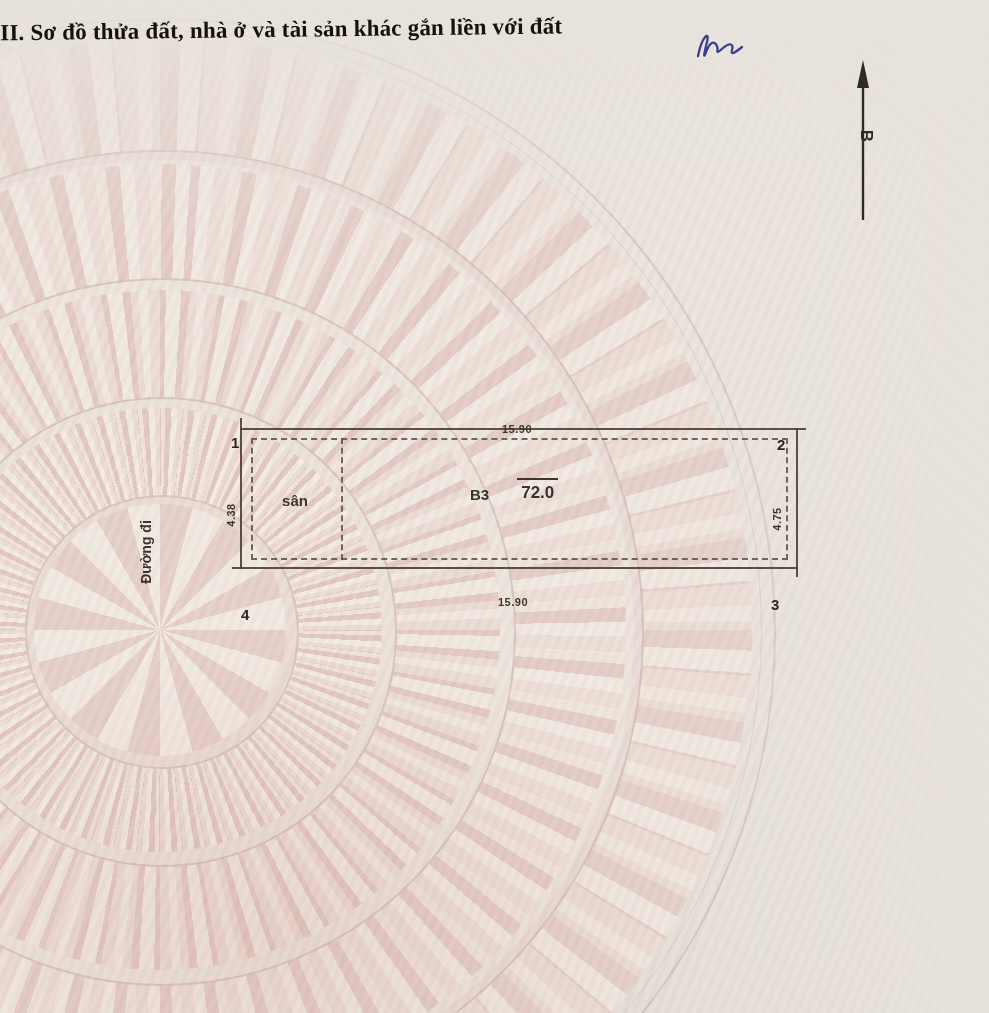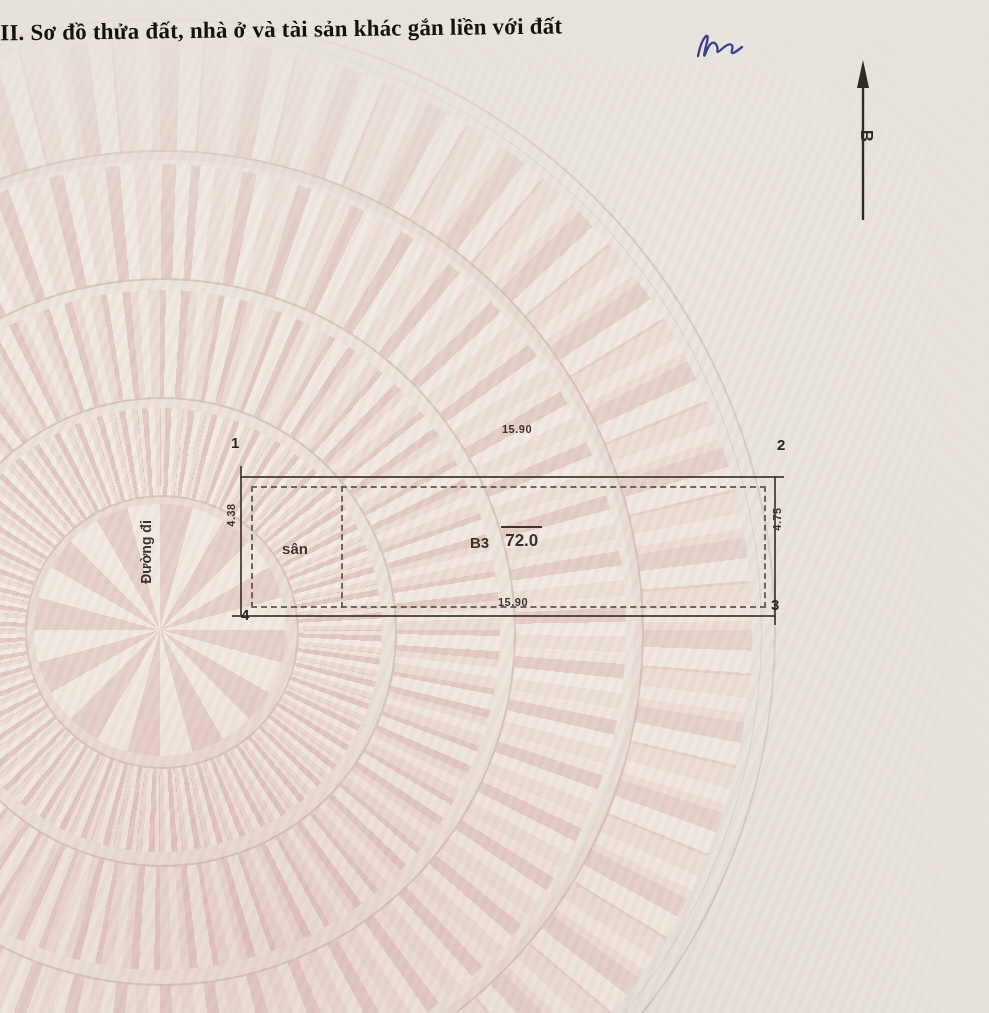--- a/index.html
+++ b/index.html
@@ -48,34 +48,34 @@
       radial-gradient(ellipse 620px 420px at 28% 92%, rgba(196,140,130,.18), transparent 70%),
       repeating-linear-gradient(112deg, rgba(255,255,255,.045) 0 5px, rgba(167,142,130,.05) 5px 10px);}
   
   .title{position:absolute;left:-9px;top:16px;z-index:10;width:720px;
     font-family:"Liberation Serif","DejaVu Serif",serif;font-weight:bold;font-size:23px;
     color:#15110d;letter-spacing:.2px;transform:rotate(-.7deg);}
   .sig{position:absolute;left:690px;top:22px;z-index:10;}
   
   .north{position:absolute;left:845px;top:58px;z-index:10;}
   
-  .plot{position:absolute;left:240px;top:476px;width:532px;height:137px;z-index:10;
-    border:2px solid rgba(74,63,52,.9);}
+  .plot{position:absolute;left:240px;top:428px;width:532px;height:137px;z-index:10;
+    border:2px solid rgba(74,63,52,.9);padding-left:22px;}
   .plot .inner{position:absolute;left:9px;top:8px;right:8px;bottom:7px;
     border:2px dashed rgba(90,81,73,.85);}
   .plot .divider{position:absolute;left:99px;top:8px;bottom:7px;width:0;
     border-left:2px dashed rgba(90,81,73,.85);}
   .tick{position:absolute;background:rgba(74,63,52,.9);}
   .tick.c1{left:-2px;top:-12px;width:2px;height:12px;}
   .tick.c2{right:-10px;top:-2px;width:10px;height:2px;}
   .tick.c3{right:-2px;bottom:-10px;width:2px;height:10px;}
   .tick.c4{left:-10px;bottom:-2px;width:10px;height:2px;}
   .yard{position:absolute;left:18px;top:62px;width:70px;text-align:center;
     font-size:15px;font-weight:bold;color:#3b352e;}
-  .parcel{position:absolute;left:228px;top:48px;display:flex;align-items:flex-start;gap:12px;
+  .parcel{position:absolute;left:228px;top:48px;display:flex;align-items:flex-start;gap:28px;
     color:#37322b;}
   .parcel .plabel{font-size:15px;font-weight:bold;margin-top:8px;}
   .parcel .area{font-size:17px;font-weight:bold;border-top:2px solid #3b352e;padding:3px 4px 0 4px;text-align:center;}
   .dim{position:absolute;font-size:11px;font-weight:bold;color:#3b352e;letter-spacing:.5px;z-index:10;}
   .dim.top{left:487px;top:423px;width:60px;text-align:center;}
   .dim.bottom{left:483px;top:596px;width:60px;text-align:center;}
   .dim.left{left:211px;top:509px;width:40px;text-align:center;transform:rotate(-90deg);}
   .dim.right{left:757px;top:513px;width:40px;text-align:center;transform:rotate(-90deg);}
   .corner{position:absolute;font-size:15px;font-weight:bold;color:#2c2620;z-index:11;}
   .corner.n1{left:231px;top:434px;}

